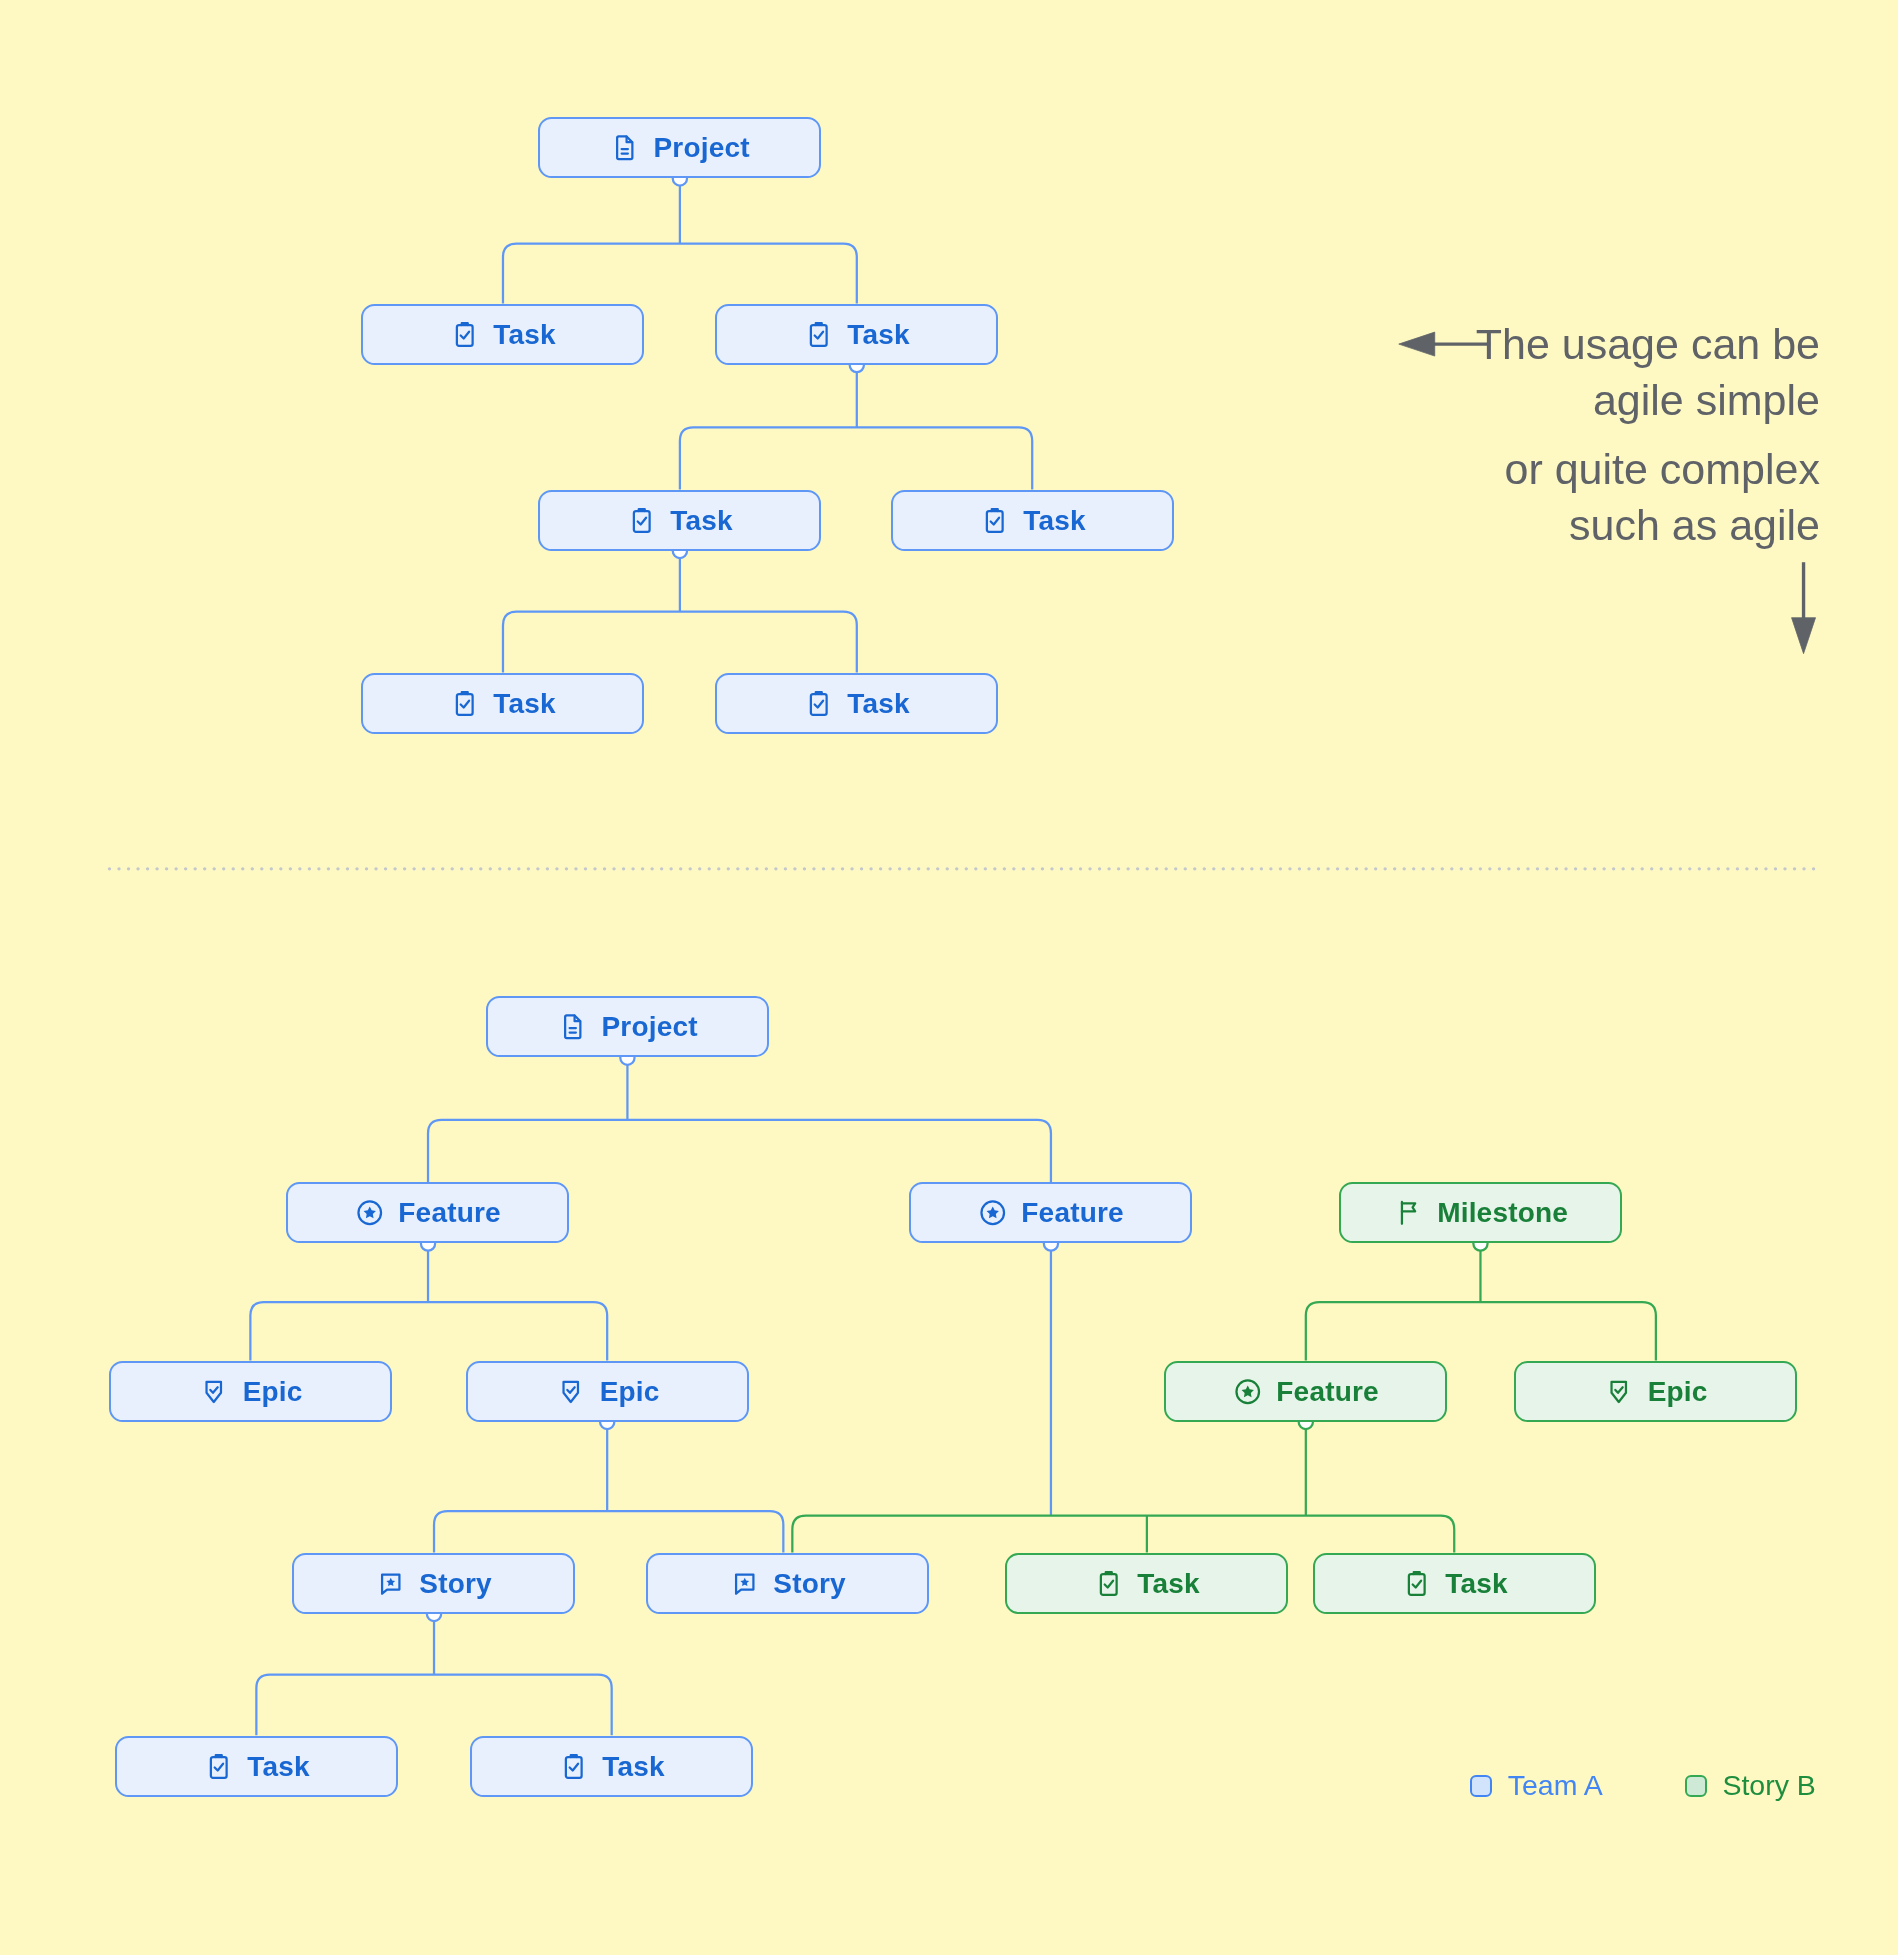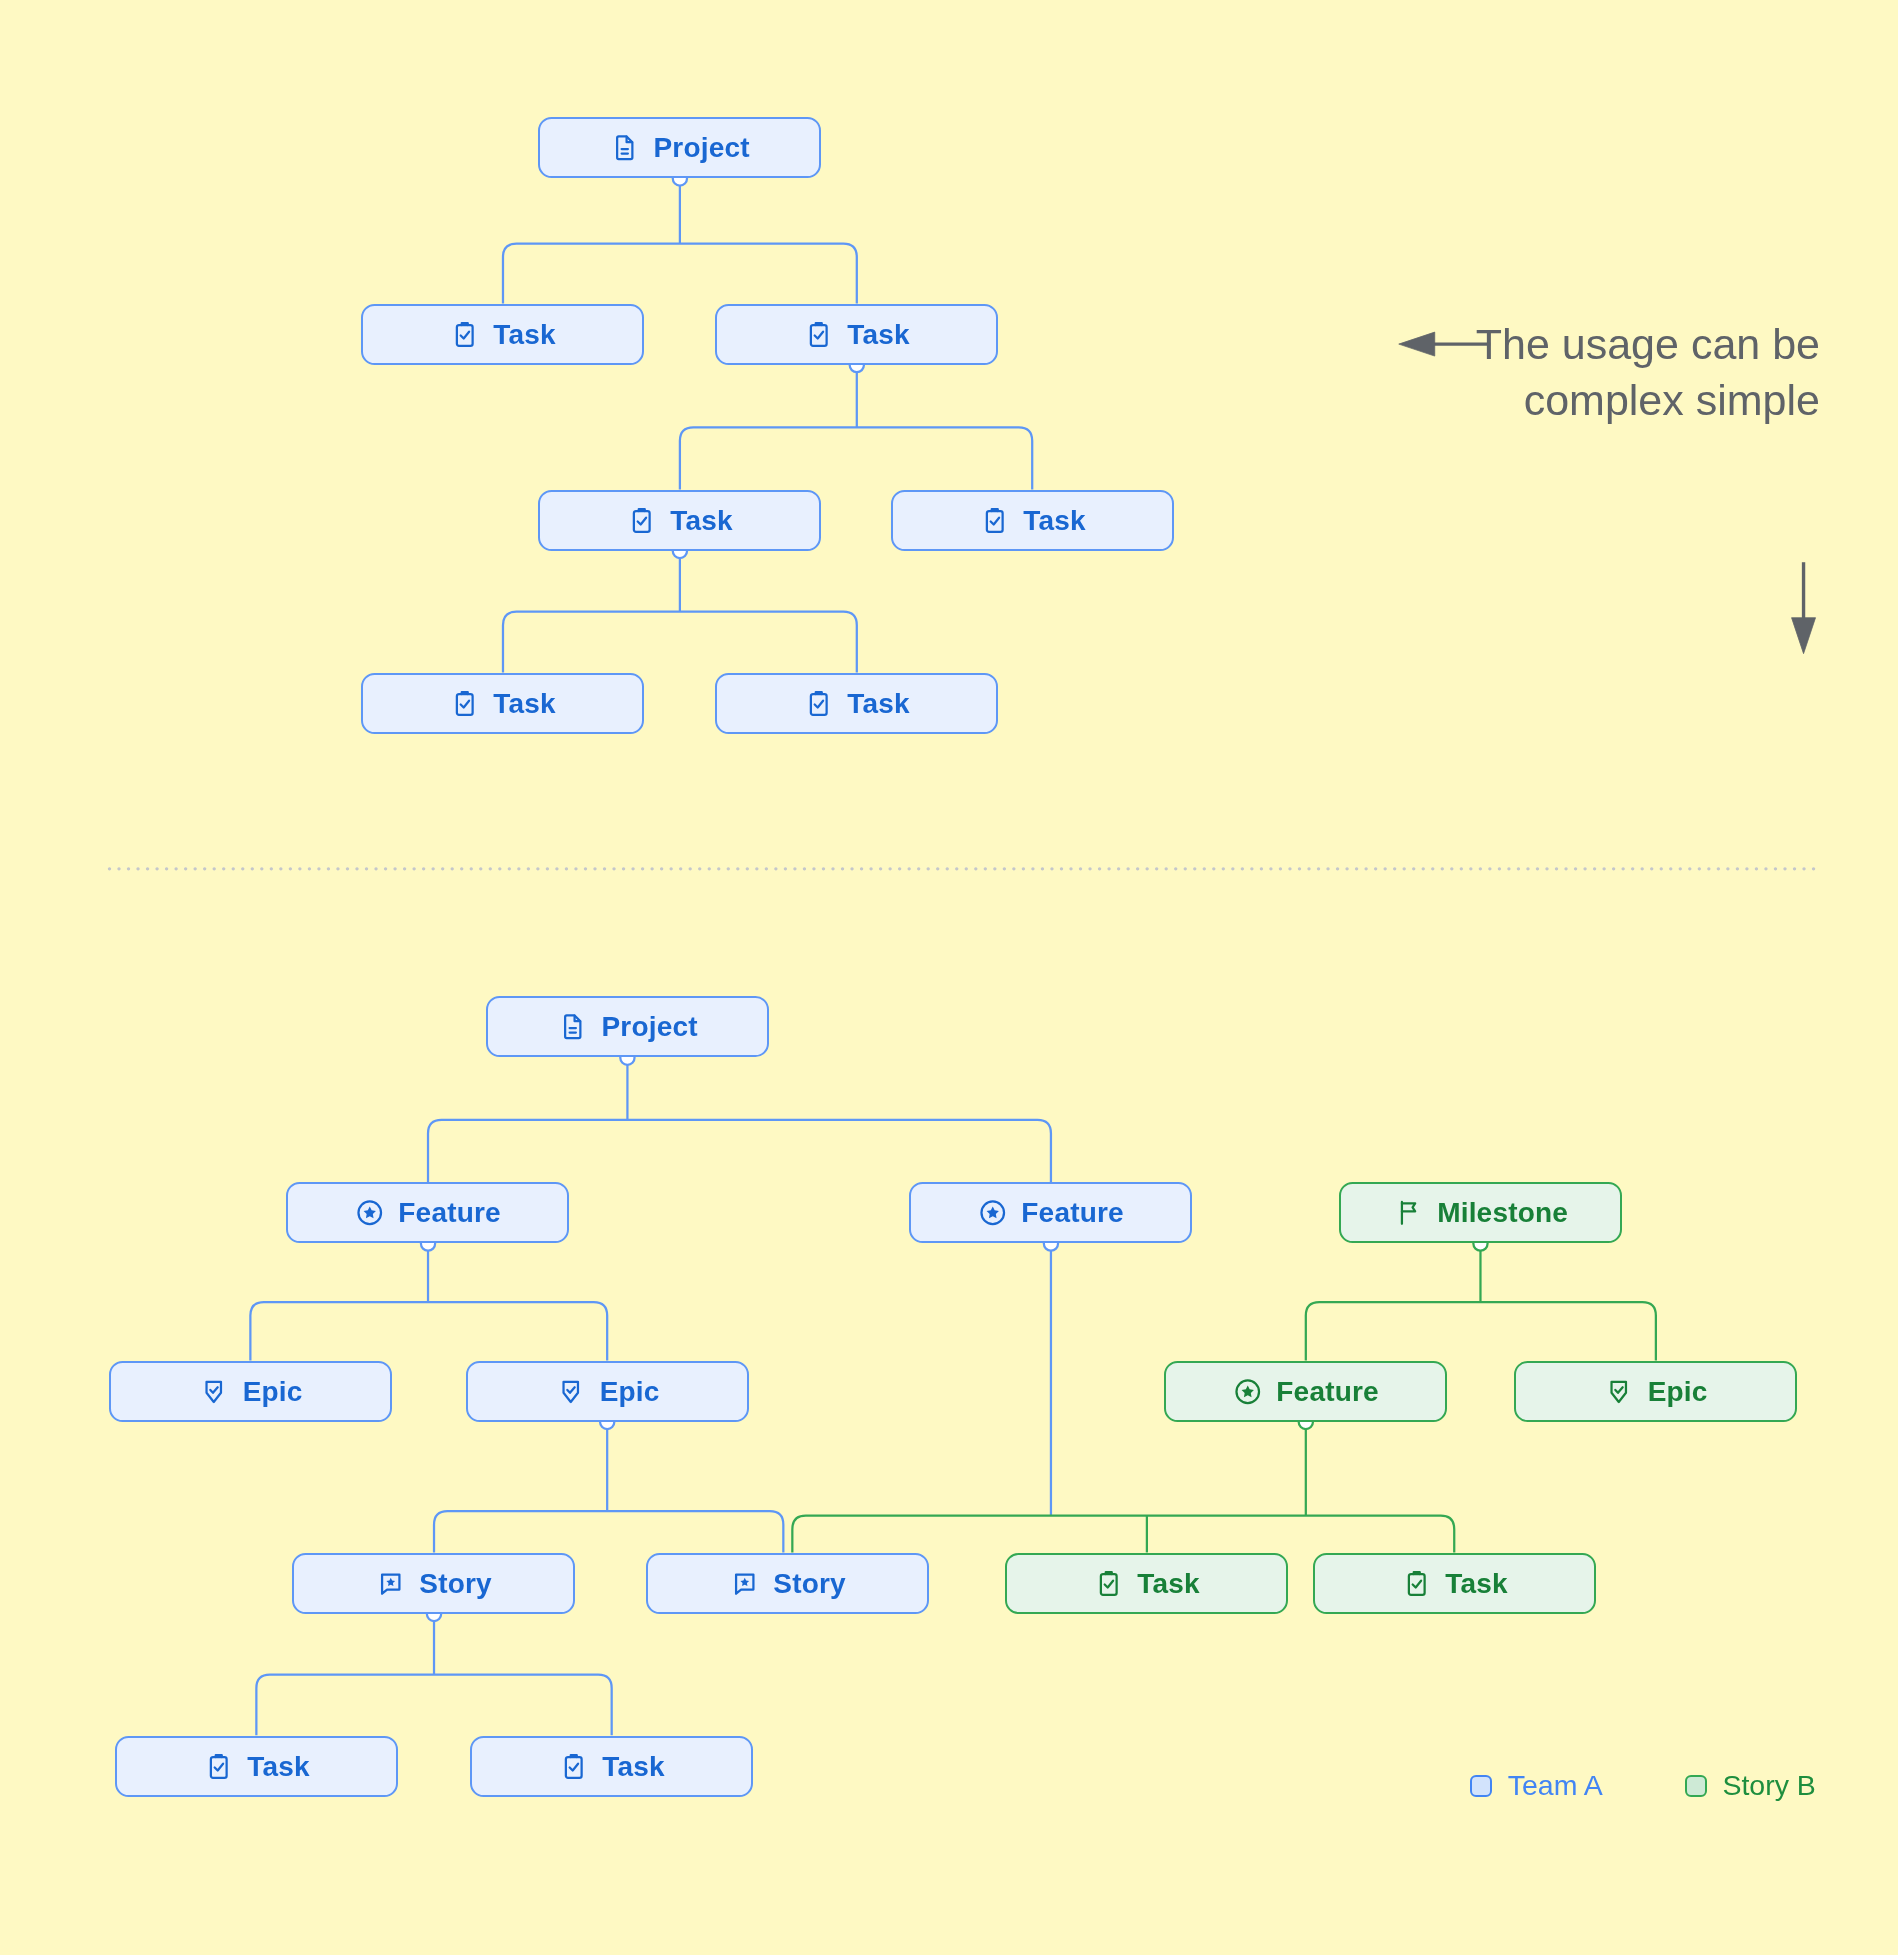--- a/index.html
+++ b/index.html
@@ -279,21 +279,25 @@
             <path d="M8.9 12.6 L11.2 14.9 L15.3 9.7"></path>
           </svg>
         </span>
         <span>Task</span>
       </div>
     </div>
 
   <div class="annotation">
     <div class="para1">
       <div>The usage can be</div>
-      <div>complex simple</div>
+      <div>agile simple</div>
+    </div>
+    <div class="para2">
+      <div>or quite complex</div>
+      <div>such as agile</div>
     </div>
   </div>
 
   <div class="legend">
     <div class="item">
       <span class="swatch swatch-a"></span>
       <span class="label-a">Team A</span>
     </div>
     <div class="item">
       <span class="swatch swatch-b"></span>

